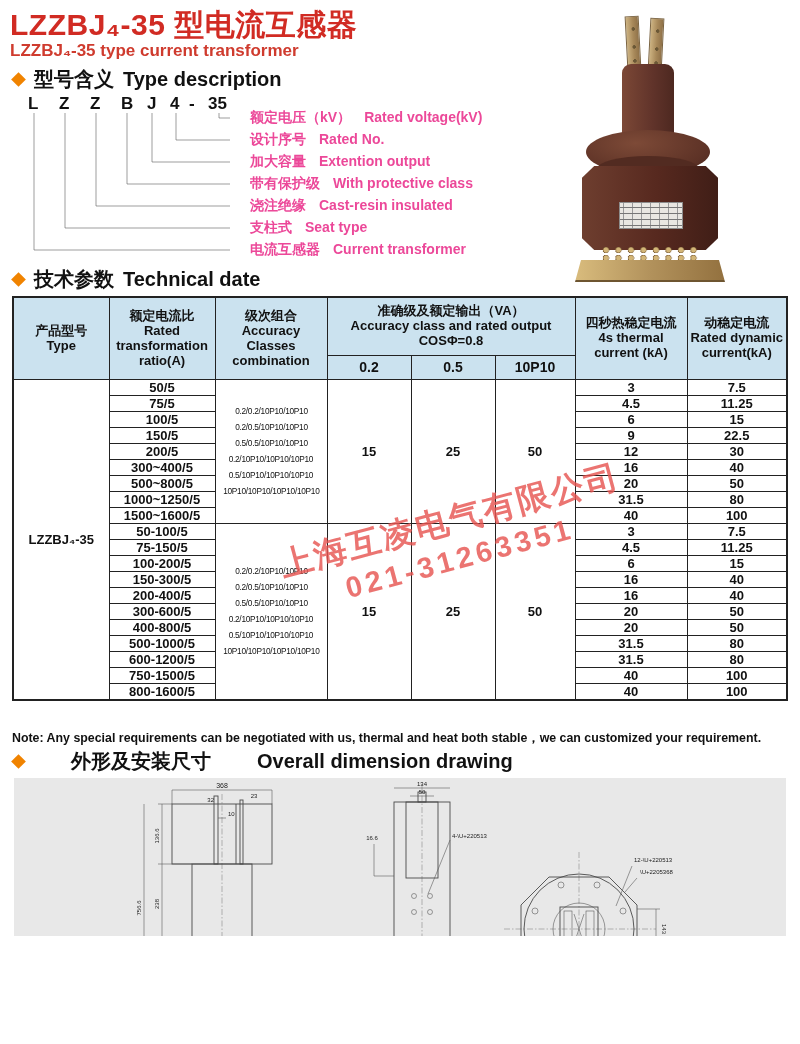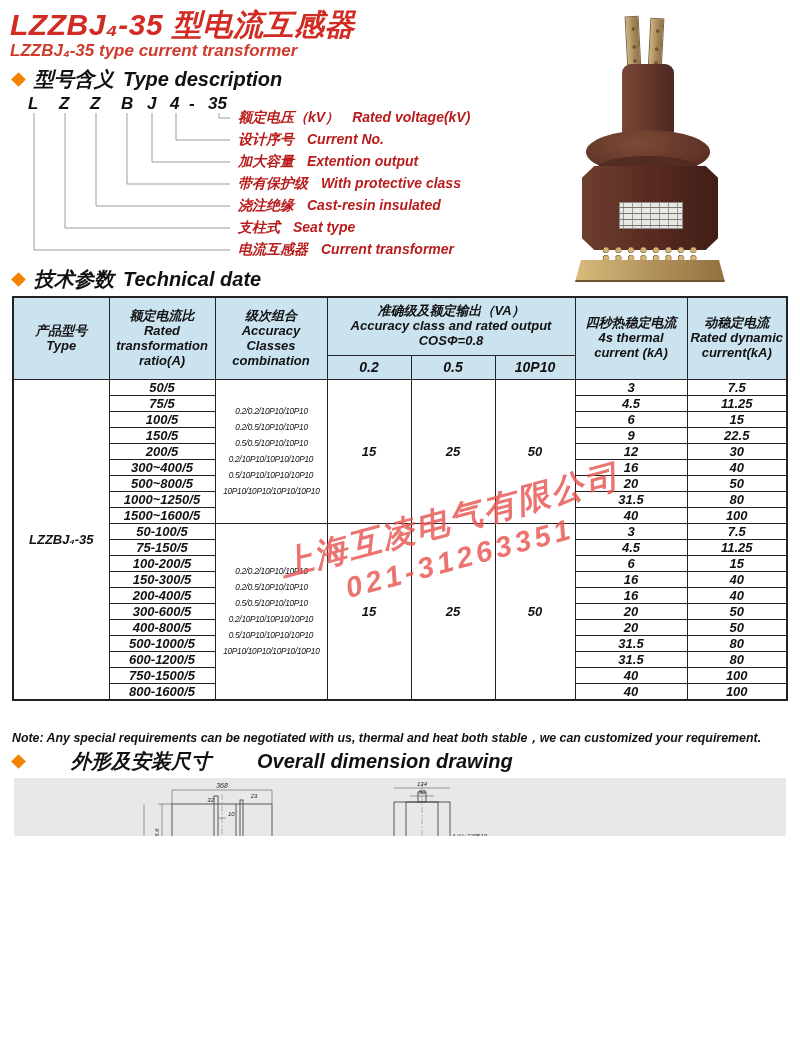--- a/index.html
+++ b/index.html
@@ -1,32 +1,32 @@
 <!DOCTYPE html>
 <html><head>
 <meta charset="utf-8">
 <style>
   * { margin:0; padding:0; box-sizing:border-box; }
   body { font-family:"Liberation Sans", sans-serif; background:#fff; }
-  .page { position:relative; width:800px; height:836px; background:#fff; overflow:hidden;font-style:italic; }
+  .page { position:relative; width:800px; height:936px; background:#fff; overflow:hidden; }
 
   
   .title { position:absolute; left:10px; top:5px; font-size:30px; font-weight:bold; color:#d12b23; letter-spacing:0.5px; }
   .subtitle { position:absolute; left:10px; top:41px; font-size:17px; font-weight:bold; color:#cf3b2e; }
 
   
   .sec-head { position:absolute; display:flex; align-items:center; font-size:20px; font-weight:bold; color:#111; }
   .diamond { width:13px; height:13px; background:#f08300; transform:rotate(45deg) scale(0.8); display:inline-block; margin:0 9px 0 2px; flex:none; }
   .sec-head .en { margin-left:9px; }
 
   
   .type-diagram { position:absolute; left:18px; top:94px; width:545px; height:172px; }
   .code-letter { position:absolute; top:0; font-size:17px; font-weight:bold; color:#111; }
   .td-lines { position:absolute; left:0; top:0; width:545px; height:172px; }
-  .td-label { position:absolute; left:220px; height:18px; white-space:nowrap; font-size:14px; font-weight:bold; color:#b91c1c; }
+  .td-label { position:absolute; left:232px; height:18px; white-space:nowrap; font-size:14px; font-weight:bold; color:#ec4899; }
   .td-label .en { margin-left:13px; }
 
   
   .photo { position:absolute; left:565px; top:8px; width:210px; height:280px; }
   .photo * { position:absolute; }
   .pin { width:14px; height:54px; background:linear-gradient(90deg,#cdb382,#a8895a 55%,#8f7148); border:1px solid #7a6340;
          background-image:radial-gradient(circle at 7px 12px,#6b5836 1.5px,transparent 2px),radial-gradient(circle at 7px 30px,#6b5836 1.5px,transparent 2px),radial-gradient(circle at 7px 44px,#6b5836 1.5px,transparent 2px),linear-gradient(90deg,#cdb382,#a8895a 55%,#8f7148); }
   .pin1 { left:61px; top:8px; transform:rotate(-3deg); }
   .pin2 { left:84px; top:10px; transform:rotate(3deg); }
   .neck { left:57px; top:56px; width:52px; height:78px; background:linear-gradient(90deg,#7c4836,#60332a 60%,#4d2820); border-radius:9px 9px 3px 3px; }
@@ -113,21 +113,21 @@
     <svg class="td-lines" viewBox="0 0 545 172">
       <polyline class="dwg-thin" points="201,19 201,24 212,24"></polyline>
       <polyline class="dwg-thin" points="158,19 158,46 212,46"></polyline>
       <polyline class="dwg-thin" points="134,19 134,68 212,68"></polyline>
       <polyline class="dwg-thin" points="109,19 109,90 212,90"></polyline>
       <polyline class="dwg-thin" points="78,19 78,112 212,112"></polyline>
       <polyline class="dwg-thin" points="47,19 47,134 212,134"></polyline>
       <polyline class="dwg-thin" points="16,19 16,156 212,156"></polyline>
     </svg>
     <div class="td-label" style="top:15px;"><span>额定电压（kV）</span><span class="en">Rated voltage(kV)</span></div>
-    <div class="td-label" style="top:37px;"><span>设计序号</span><span class="en">Current No.</span></div>
+    <div class="td-label" style="top:37px;"><span>设计序号</span><span class="en">Rated No.</span></div>
     <div class="td-label" style="top:59px;"><span>加大容量</span><span class="en">Extention output</span></div>
     <div class="td-label" style="top:103px;"><span>浇注绝缘</span><span class="en">Cast-resin insulated</span></div>
     <div class="td-label" style="top:81px;"><span>带有保护级</span><span class="en">With protective class</span></div>
     <div class="td-label" style="top:125px;"><span>支柱式</span><span class="en">Seat type</span></div>
     <div class="td-label" style="top:147px;"><span>电流互感器</span><span class="en">Current transformer</span></div>
   </div>
 
   <div class="sec-head" style="left:10px; top:266px;">
     <span class="diamond"></span>
     <span class="zh">技术参数</span>

